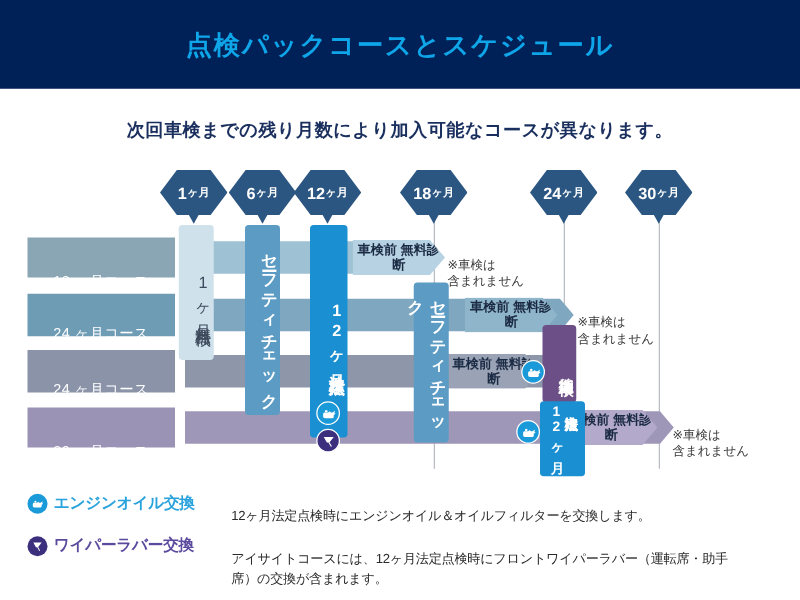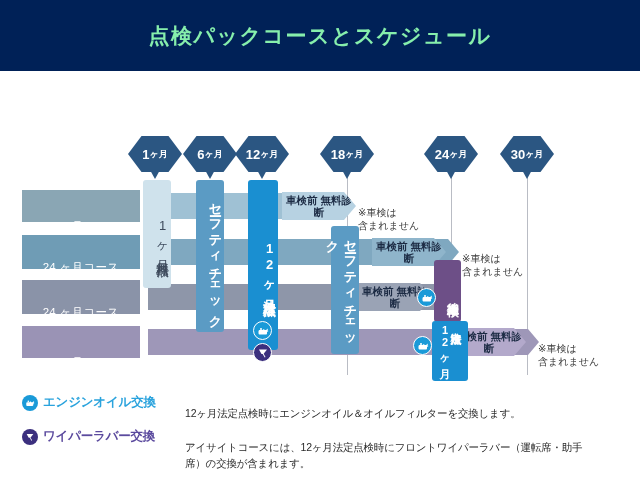--- a/index.html
+++ b/index.html
@@ -11,21 +11,21 @@
   }
   #root { position: relative; width: 640px; height: 480px; }
 
   
   .header {
     position: absolute; left: 0; top: 0; width: 640px; height: 71px;
     background: #002157;
     display: flex; align-items: center; justify-content: center;
   }
   .header-title {
-    color: #86efac; font-size: 21px; font-weight: bold; letter-spacing: 1.5px;
+    color: #0ea5e9; font-size: 21px; font-weight: bold; letter-spacing: 1.5px;
   }
 
   
   .subtitle {
     position: absolute; left: 0; top: 95px; width: 640px;
     text-align: center; color: #1a2f5e;
     font-size: 14.5px; font-weight: bold; letter-spacing: .4px;
   }
 
   
@@ -131,20 +131,21 @@
 </style>
 </head>
 <body>
 
 <div id="root">
 
   <div class="header">
     <div class="header-title">点検パックコースとスケジュール</div>
   </div>
 
+  <div class="subtitle">次回車検までの残り月数により加入可能なコースが異なります。</div>
 
   <div class="chart">
 
     <div class="guide" style="left:347px;"></div>
     <div class="guide" style="left:451px;"></div>
     <div class="guide" style="left:527px;"></div>
 
     <div class="hexwrap" style="left:128px;">
       <div class="hex">
           <span>1</span>

